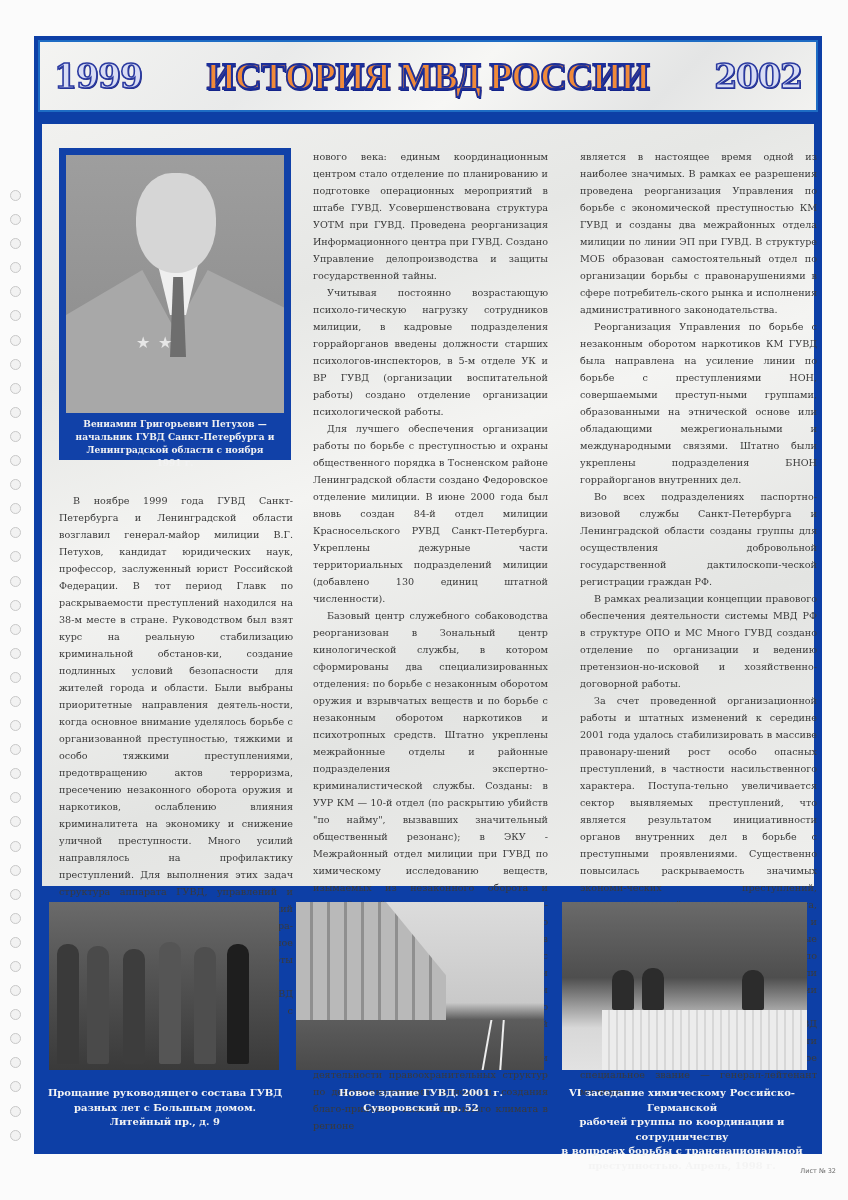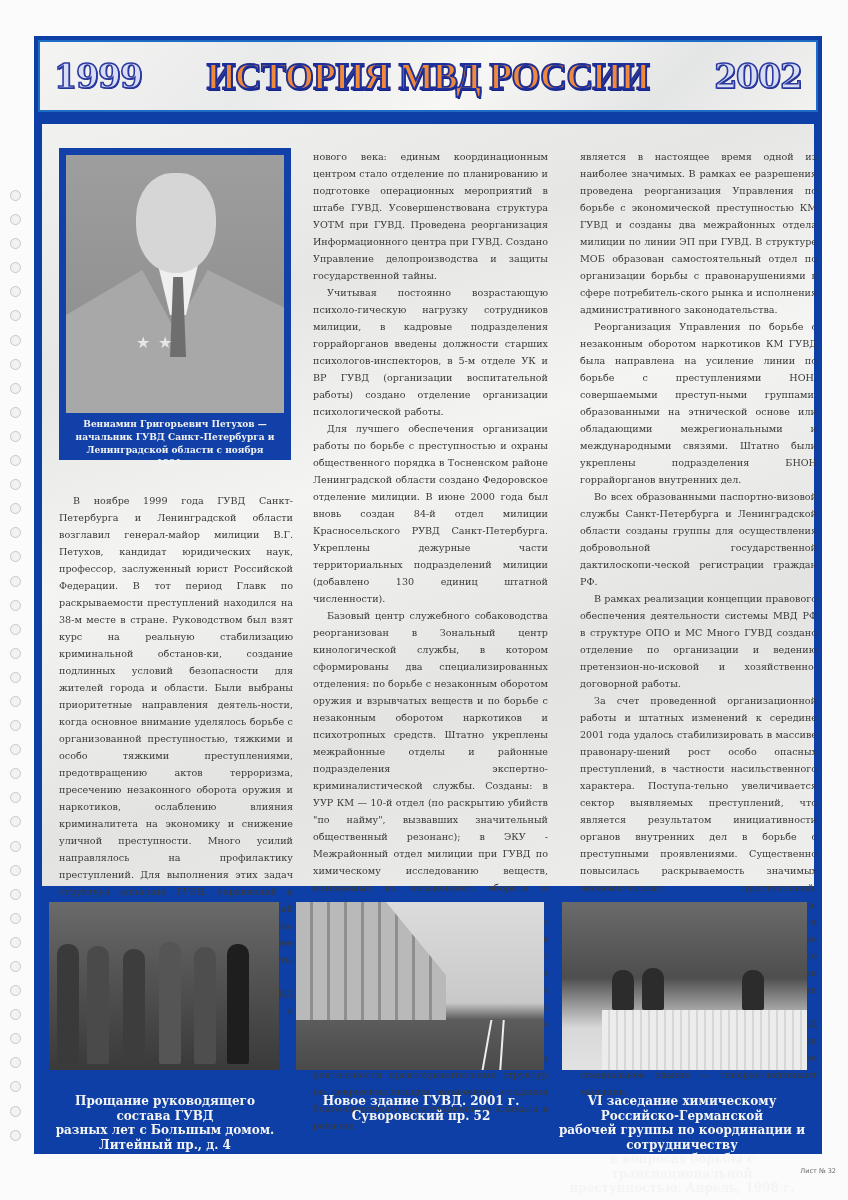--- a/index.html
+++ b/index.html
@@ -48,21 +48,21 @@
   .photo { position: absolute; top: 0; height: 168px; overflow: hidden; }
   .photo1 { left: 2px; width: 230px; background: linear-gradient(180deg, #6a6a6a 0%, #555 40%, #3a3a3a 100%); }
   .photo2 { left: 249px; width: 248px; background: linear-gradient(180deg, #dcdcdc 0%, #c9c9c9 60%, #5c5c5c 70%, #4a4a4a 100%); }
   .photo3 { left: 515px; width: 245px; background: linear-gradient(180deg, #6a6a6a 0%, #4e4e4e 45%, #d8d8d8 75%, #e2e2e2 100%); }
   .figure { position: absolute; bottom: 6px; width: 22px; background: #2c2c2c; border-radius: 10px 10px 2px 2px; }
   .building { position: absolute; left: 0; top: 0; width: 150px; height: 118px; background: repeating-linear-gradient(90deg, #b9b9b9 0 14px, #8f8f8f 14px 17px); clip-path: polygon(0 0, 60% 0, 100% 62%, 100% 100%, 0 100%); }
   .road-line { position: absolute; bottom: 0; width: 2px; height: 50px; background: #eee; }
   .table-cloth { position: absolute; bottom: 0; left: 40px; width: 205px; height: 60px; background: repeating-linear-gradient(90deg, #ececec 0 6px, #d7d7d7 6px 8px); }
 
   .captions { position: absolute; left: 47px; top: 1078px; width: 760px; height: 70px; }
-  .cap { position: absolute; top: 16px; color: #f4f4f4; font-weight: bold; font-size: 12px; line-height: 14.5px; text-align: center; }
+  .cap { position: absolute; top: 8px; color: #f4f4f4; font-weight: bold; font-size: 10px; line-height: 14.5px; text-align: center; }
   .cap1 { left: 0; width: 236px; }
   .cap2 { left: 249px; width: 250px; }
   .cap3 { left: 505px; width: 260px; }
 
   .sheet-no { position: absolute; right: 12px; top: 1159px; font-family: "DejaVu Sans", sans-serif; font-size: 6.5px; color: #6a6a6a; margin-top: 8px; }
 </style>
 </head>
 <body>
 
 <div class="holes">
@@ -141,21 +141,21 @@
   <p class="cont">нового века: единым координационным центром стало отделение по планированию и подготовке операционных мероприятий в штабе ГУВД. Усовершенствована структура УОТМ при ГУВД. Проведена реорганизация Информационного центра при ГУВД. Создано Управление делопроизводства и защиты государственной тайны.</p>
   <p>Учитывая постоянно возрастающую психоло-гическую нагрузку сотрудников милиции, в кадровые подразделения горрайорганов введены должности старших психологов-инспекторов, в 5-м отделе УК и ВР ГУВД (организации воспитательной работы) создано отделение организации психологической работы.</p>
   <p>Для лучшего обеспечения организации работы по борьбе с преступностью и охраны общественного порядка в Тосненском районе Ленинградской области создано Федоровское отделение милиции. В июне 2000 года был вновь создан 84-й отдел милиции Красносельского РУВД Санкт-Петербурга. Укреплены дежурные части территориальных подразделений милиции (добавлено 130 единиц штатной численности).</p>
   <p>Базовый центр служебного собаководства реорганизован в Зональный центр кинологической службы, в котором сформированы два специализированных отделения: по борьбе с незаконным оборотом оружия и взрывчатых веществ и по борьбе с незаконным оборотом наркотиков и психотропных средств. Штатно укреплены межрайонные отделы и районные подразделения экспертно-криминалистической службы. Созданы: в УУР КМ — 10-й отдел (по раскрытию убийств "по найму", вызвавших значительный общественный резонанс); в ЭКУ - Межрайонный отдел милиции при ГУВД по химическому исследованию веществ, изымаемых из незаконного оборота и межрайонный отдел по технико-криминалистическому обеспечению оперативных и следственных действий; в УССМ при ГУВД - 10-й отдел (по борьбе с преступными этническими группами и сообществами); в автохозяйстве № 1 при ГУВД - хозрасчетный отдел по оказанию услуг, связанных с авторемонтной деятельностью.</p>
   <p>Проблема эффективности и координации деятельности правоохранительных структур по декриминализации экономики, создания благо-приятного инвестиционного климата в регионе</p>
 </div>
 
 <div class="col col3">
   <p class="cont">является в настоящее время одной из наиболее значимых. В рамках ее разрешения проведена реорганизация Управления по борьбе с экономической преступностью КМ ГУВД и созданы два межрайонных отдела милиции по линии ЭП при ГУВД. В структуре МОБ образован самостоятельный отдел по организации борьбы с правонарушениями в сфере потребитель-ского рынка и исполнения административного законодательства.</p>
   <p>Реорганизация Управления по борьбе с незаконным оборотом наркотиков КМ ГУВД была направлена на усиление линии по борьбе с преступлениями НОН, совершаемыми преступ-ными группами, образованными на этнической основе или обладающими межрегиональными и международными связями. Штатно были укреплены подразделения БНОН горрайорганов внутренних дел.</p>
-  <p>Во всех образованными паспортно-визовой службы Санкт-Петербурга и Ленинградской области созданы группы для осуществления добровольной государственной дактилоскопи-ческой регистрации граждан РФ.</p>
+  <p>Во всех подразделениях паспортно-визовой службы Санкт-Петербурга и Ленинградской области созданы группы для осуществления добровольной государственной дактилоскопи-ческой регистрации граждан РФ.</p>
   <p>В рамках реализации концепции правового обеспечения деятельности системы МВД РФ в структуре ОПО и МС Много ГУВД создано отделение по организации и ведению претензион-но-исковой и хозяйственно-договорной работы.</p>
   <p>За счет проведенной организационной работы и штатных изменений к середине 2001 года удалось стабилизировать в массиве правонару-шений рост особо опасных преступлений, в частности насильственного характера. Поступа-тельно увеличивается сектор выявляемых преступлений, что является результатом инициативности органов внутренних дел в борьбе с преступными проявлениями. Существенно повысилась раскрываемость значимых экономи-ческих преступлений, наркопреступлений, краж автотранспорта, квартирных краж, разбоев и квалифицированных грабежей. Реальные результаты работы подразделений ГУВД по оздоровлению обстановки способствовали измене-нию в позитивном направлении общественного мнения о работе милиции.</p>
   <p>10 июня 2001 года начальнику ГУВД Санкт-Петербурга и Ленинградской области В.Г. Петухову присвоено очередное специальное звание — генерал-лейтенант милиции.</p>
 </div>
 
 <div class="photos">
   <div class="photo photo1">
     <div class="figure" style="left:8px;height:120px;background:#3a3a3a;"></div>
     <div class="figure" style="left:38px;height:118px;background:#4a4a4a;"></div>
     <div class="figure" style="left:74px;height:115px;background:#3d3d3d;"></div>
@@ -173,21 +173,21 @@
     <div class="figure" style="left:50px;bottom:60px;height:40px;"></div>
     <div class="figure" style="left:80px;bottom:60px;height:42px;"></div>
     <div class="figure" style="left:180px;bottom:60px;height:40px;"></div>
   </div>
 </div>
 
 <div class="captions">
   <div class="cap cap1">
     <div>Прощание руководящего состава ГУВД</div>
     <div>разных лет с Большым домом.</div>
-    <div>Литейный пр., д. 4</div>
+    <div>Литейный пр., д. 9</div>
   </div>
   <div class="cap cap2">
     <div>Новое здание ГУВД. 2001 г.</div>
     <div>Суворовский пр. 52</div>
   </div>
   <div class="cap cap3">
     <div>VI заседание химическому Российско-Германской</div>
     <div>рабочей группы по координации и сотрудничеству</div>
     <div>в вопросах борьбы с транснациональной</div>
     <div>преступностью. Апрель, 1998 г.</div>

